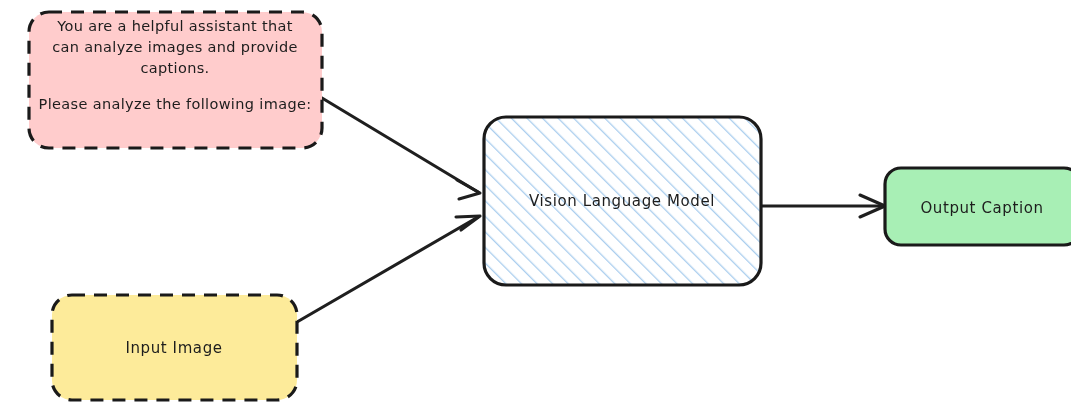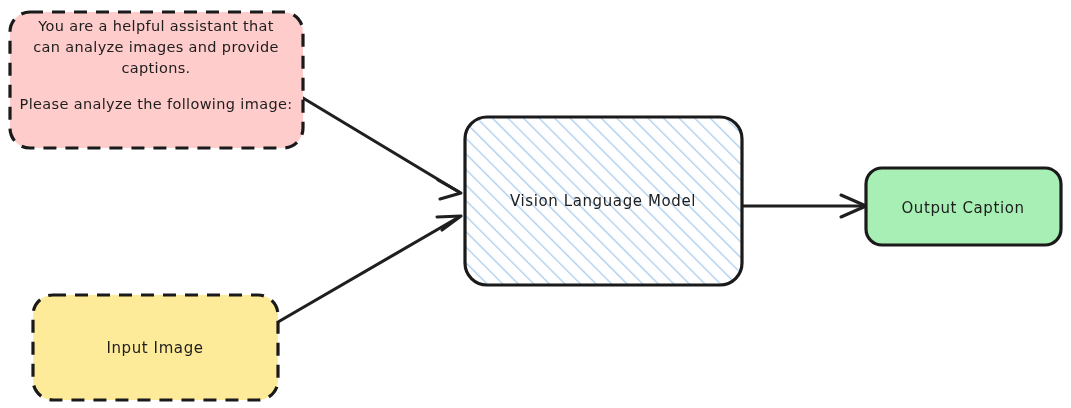--- a/index.html
+++ b/index.html
@@ -12,20 +12,21 @@
     height: 408px;
     position: relative;
     overflow: hidden;
     font-family: "DejaVu Sans", sans-serif;
   }
   #diagram-root {
     position: absolute;
     inset: 0;
     width: 1050px;
     height: 408px;
+    margin-left: 19px;
   }
   svg.diagram-canvas {
     position: absolute;
     top: 0;
     left: 0;
     width: 1071px;
     height: 408px;
     display: block;
   }
   .node-label {

